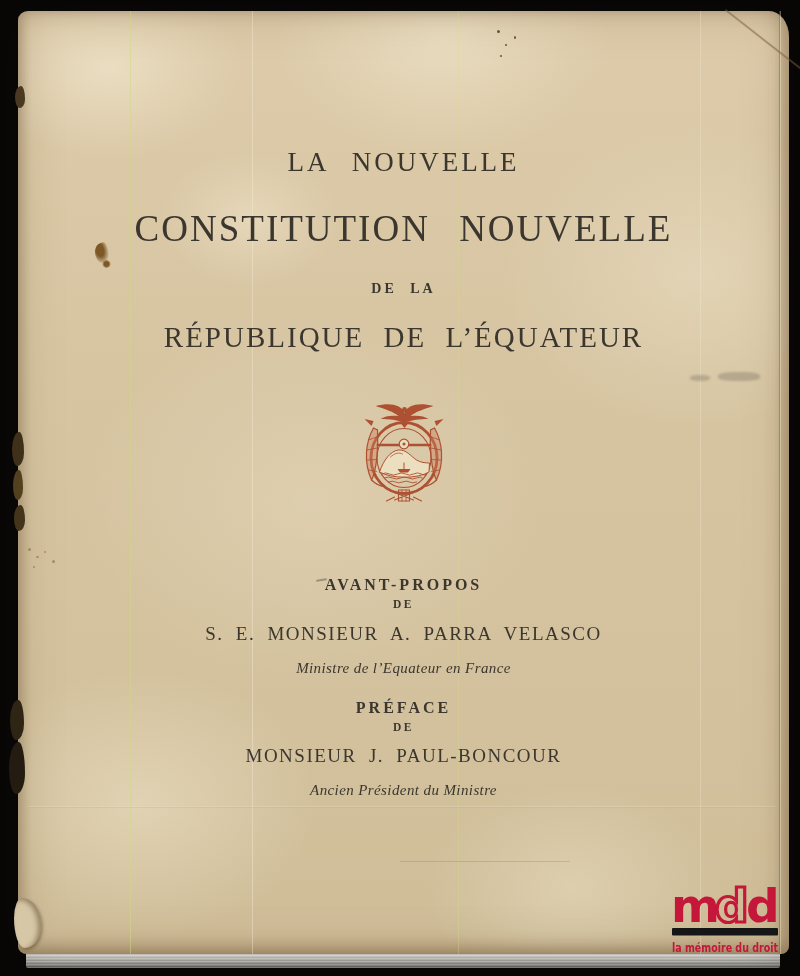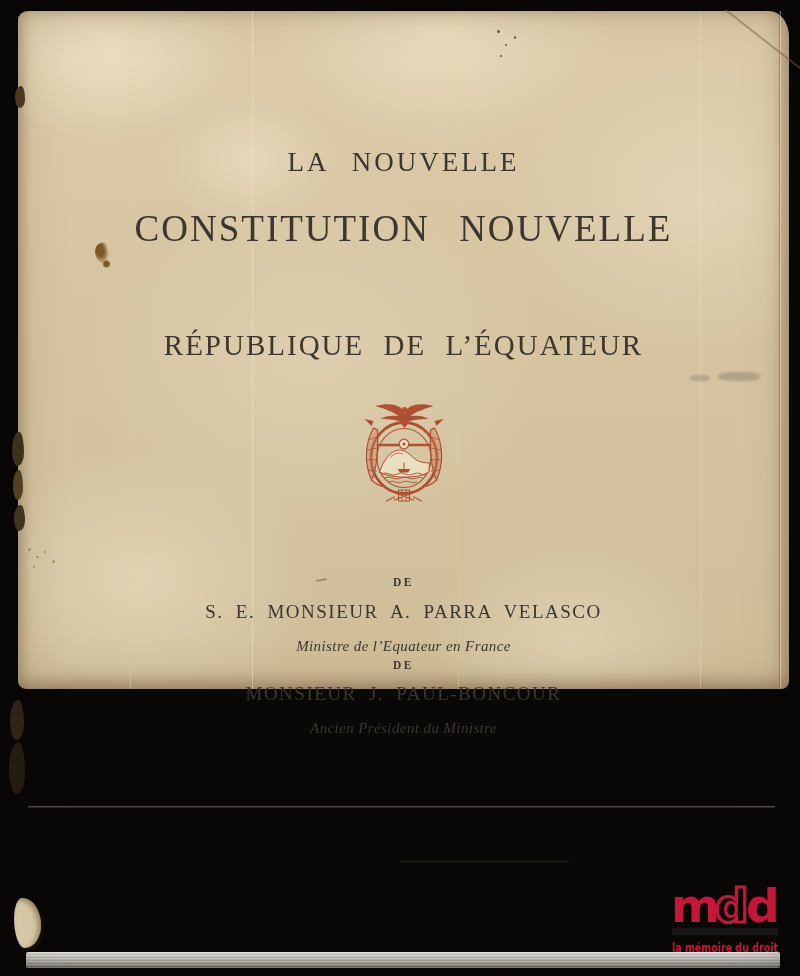--- a/index.html
+++ b/index.html
@@ -19,21 +19,21 @@
   .pages-strip{
     position:absolute;left:26px;top:952px;width:754px;height:16px;
     background:
       repeating-linear-gradient(180deg, rgba(255,255,255,.25) 0 1px, rgba(0,0,0,.08) 2px 3px),
       linear-gradient(180deg,#f0ede7 0%,#d8d5ce 30%,#b3b0a9 62%,#868379 88%,#5d5a53 100%);
     border-radius:2px;
     z-index:0;
   }
   
   .cover{
-    position:absolute;left:18px;top:11px;width:771px;height:678px;z-index:1;
+    position:absolute;left:18px;top:11px;width:771px;height:943px;z-index:1;
     border-radius:10px 20px 8px 9px / 9px 26px 8px 8px;
     background-image:
       radial-gradient(ellipse 190px 130px at 12% 6%,  rgba(240,229,203,.70), transparent 70%),
       radial-gradient(ellipse 240px 170px at 55% 3%,  rgba(241,231,206,.60), transparent 70%),
       radial-gradient(ellipse 270px 210px at 88% 28%, rgba(235,224,198,.50), transparent 72%),
       radial-gradient(ellipse 320px 250px at 38% 52%, rgba(231,219,192,.45), transparent 72%),
       radial-gradient(ellipse 250px 190px at 16% 84%, rgba(236,225,199,.55), transparent 70%),
       radial-gradient(ellipse 210px 150px at 72% 93%, rgba(233,222,196,.50), transparent 70%),
       radial-gradient(ellipse 120px  90px at 30% 22%, rgba(244,234,210,.45), transparent 75%),
       linear-gradient(180deg,#ddcbaa 0%,#d7c5a2 38%,#d3c19d 78%,#cfbd98 100%);
@@ -143,21 +143,22 @@
       <div class="speck topspeck t3"></div>
       <div class="speck topspeck t4"></div>
       <div class="stain-hook"></div>
       <div class="stain-hook2"></div>
       <div class="smudge sm1"></div>
       <div class="smudge sm2"></div>
     </div>
 
     <div class="tline l1 ink" style="color: rgb(59, 55, 47);">LA NOUVELLE</div>
     <div class="tline l2 ink" style="color: rgb(59, 55, 47);">CONSTITUTION NOUVELLE</div>
-    <div class="tline l4 ink" style="color: rgb(59, 55, 47); margin-top: 8px;">RÉPUBLIQUE DE L’ÉQUATEUR</div>
+    <div class="tline l3 ink" style="color: rgb(59, 55, 47);">DE LA</div>
+    <div class="tline l4 ink" style="color: rgb(59, 55, 47);">RÉPUBLIQUE DE L’ÉQUATEUR</div>
 
     <svg class="emblem" viewBox="0 0 113 105" style="color: rgb(173, 81, 50);">
       <g fill="none" stroke="currentColor" stroke-width="1.3" stroke-linecap="round">
 
         <path d="M57 12 C53 5 43 2 28 6 C38 9 46 12 51 16 C44 15 37 16 33 19 C42 19 50 20 54 22 Z" fill="currentColor" stroke="none"></path>
         <path d="M57 12 C61 5 71 2 86 6 C76 9 68 12 63 16 C70 15 77 16 81 19 C72 19 64 20 60 22 Z" fill="currentColor" stroke="none"></path>
         <circle cx="57" cy="9.5" r="2.4" fill="currentColor" stroke="none"></circle>
         <ellipse cx="57" cy="18" rx="3.2" ry="5" fill="currentColor" stroke="none"></ellipse>
         <path d="M53 23 L61 23 L57 28 Z" fill="currentColor" stroke="none"></path>
 
@@ -189,23 +190,25 @@
 
         <path d="M51 90 h11 v11 h-11 Z" stroke-width="1.1"></path>
         <path d="M54.5 90 v11 M58.5 90 v11" stroke-width="0.8"></path>
         <path d="M47 92.5 L66 100 M66 92.5 L47 100" stroke-width="1.1"></path>
         <path d="M47 97 l-8 4 M66 97 l8 4" stroke-width="1.1"></path>
       </g>
     </svg>
 
     <div class="credits ink" style="color: rgb(59, 55, 47);">
       <div class="pencil-mark"></div>
+      <div class="h">AVANT-PROPOS</div>
       <div class="de">DE</div>
       <div class="author">S. E. MONSIEUR A. PARRA VELASCO</div>
       <div class="role">Ministre de l’Equateur en France</div>
+      <div class="h h2x">PRÉFACE</div>
       <div class="de">DE</div>
       <div class="author">MONSIEUR J. PAUL-BONCOUR</div>
       <div class="role">Ancien Président du Ministre</div>
     </div>
 
     <svg class="mdd" viewBox="0 0 112 80" style="color: rgb(197, 23, 58);">
       <text class="letter" x="1" y="45" fill="currentColor">m</text>
       <text class="letter" x="45" y="45" fill="none" stroke="currentColor" stroke-width="3.2">d</text>
       <text class="letter" x="76" y="45" fill="currentColor">d</text>
       <rect x="2" y="51" width="106" height="7.5" rx="1" fill="#161616"></rect>

